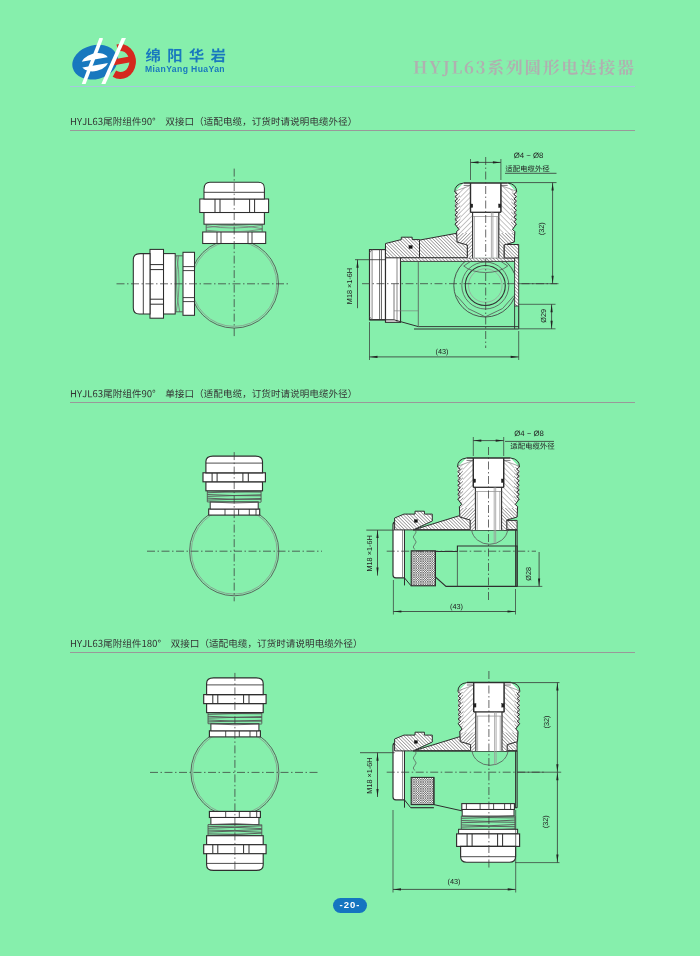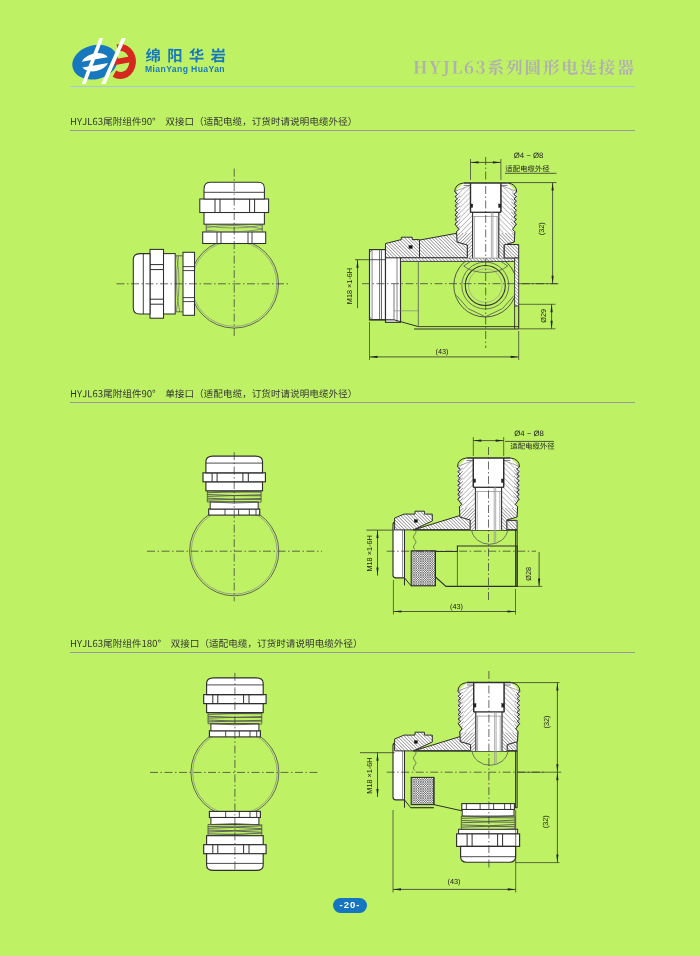--- a/index.html
+++ b/index.html
@@ -1,16 +1,16 @@
 <!DOCTYPE html>
 <html><head>
 <meta charset="utf-8">
 <style>
   html,body { margin:0; padding:0; background:#fff; } text { text-rendering: geometricPrecision; }
-  #page { position:relative; width:700px; height:956px; background:#bef264; overflow:hidden;
+  #page { position:relative; width:700px; height:956px; background:#86efac; overflow:hidden;
           font-family:"Liberation Sans", sans-serif; }
   .abs { position:absolute; }
 </style>
 </head>
 <body>
 <div id="page">
 
   <svg class="abs" style="left:66px;top:38px" width="80" height="46" viewBox="0 0 80 46">
     <g transform="translate(-66 -38)">
       <g transform="rotate(-14 95 62.2)">

